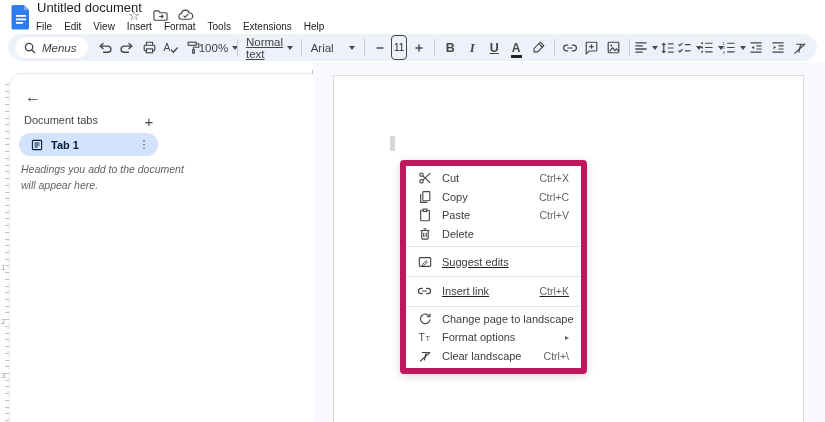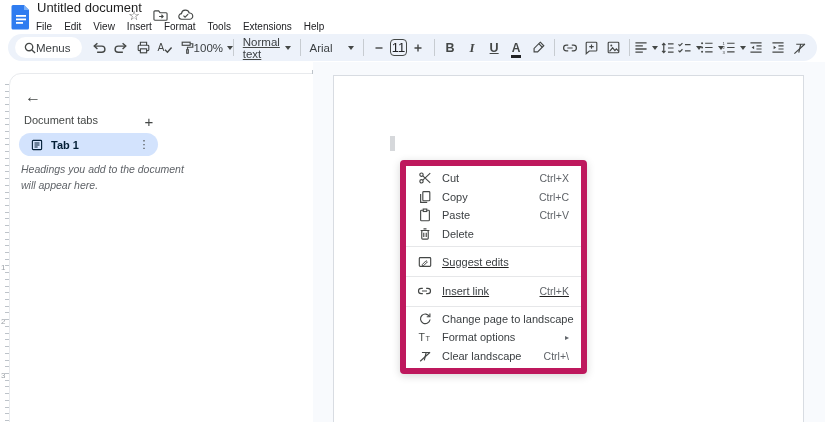--- a/index.html
+++ b/index.html
@@ -23,31 +23,31 @@
 
   
   .toolbar {
     position:absolute; left:8px; right:8px; top:34px; height:27px;
     background:#edf2fa; border-radius:14px;
     display:flex; align-items:center; padding:0 7px; gap:1px;
   }
   .tb-btn { height:22px; min-width:21px; display:inline-flex; align-items:center; justify-content:center;
             border-radius:4px; color:#444746; cursor:pointer; padding:0 1px; }
   .menus-pill { background:#fff; border-radius:11px; height:21px; display:flex; align-items:center;
-                padding:0 11px 0 9px; margin-right:6px; cursor:pointer; }
+                gap:6px; padding:0 11px 0 9px; margin-right:6px; cursor:pointer;font-style:italic; }
   .menus-pill span { font-size:11.5px; color:#3c4043; }
   .tb-sep { width:1px; height:17px; background:#c7ccd1; margin:0 4px; }
   .tb-text { font-size:11.5px; color:#3c4043; }
   .caret { width:0; height:0; border-left:3.5px solid transparent; border-right:3.5px solid transparent;
            border-top:4px solid #444746; margin-left:4px; display:inline-block; }
   .tb-letter { font-size:12.5px; color:#444746; font-weight:bold; }
   .tb-italic { font-family:"Liberation Serif",serif; font-style:italic; font-weight:bold; font-size:13px; }
   .tb-under { text-decoration:underline; font-weight:bold; font-size:12.5px; }
-  .size-box { width:23px; height:17px; border:1px solid #444746; border-radius:4px; background:#edf2fa;
-              font-size:13px; color:#202124; display:flex; align-items:center; justify-content:center; cursor:text; }
+  .size-box { width:23px; height:25px; border:1px solid #444746; border-radius:4px; background:#edf2fa;
+              font-size:10px; color:#202124; display:flex; align-items:center; justify-content:center; cursor:text; }
   .text-color-a { position:relative; font-weight:bold; font-size:12px; color:#444746; line-height:1; }
   .text-color-a::after { content:""; position:absolute; left:-1px; right:-1px; bottom:-4px; height:3px; background:#202124; }
 
   
   .content-card { position:absolute; left:9px; top:73px; width:830px; height:360px;
                   border:1px solid #e8eaed; border-radius:12px 0 0 0; background:transparent; pointer-events:none; }
   .h-ruler { position:absolute; left:0; top:61px; right:0; height:14px; }
   .h-ticks { position:absolute; left:312px; right:2px; bottom:1px; height:4px;
              background:repeating-linear-gradient(to right,#bdc3c9 0 1px,transparent 1px 6.72px); }
   .h-num { position:absolute; top:1px; transform:translateX(-50%); font-size:8px; color:#9aa0a6; }

